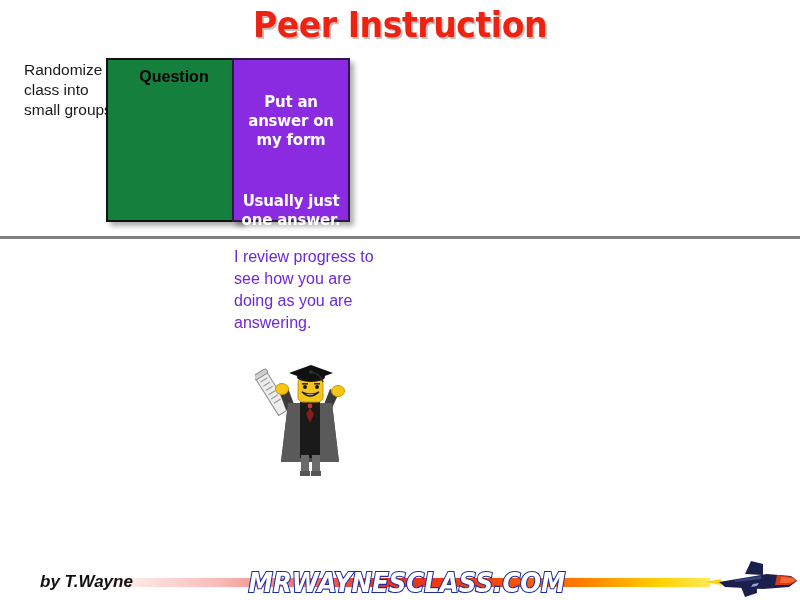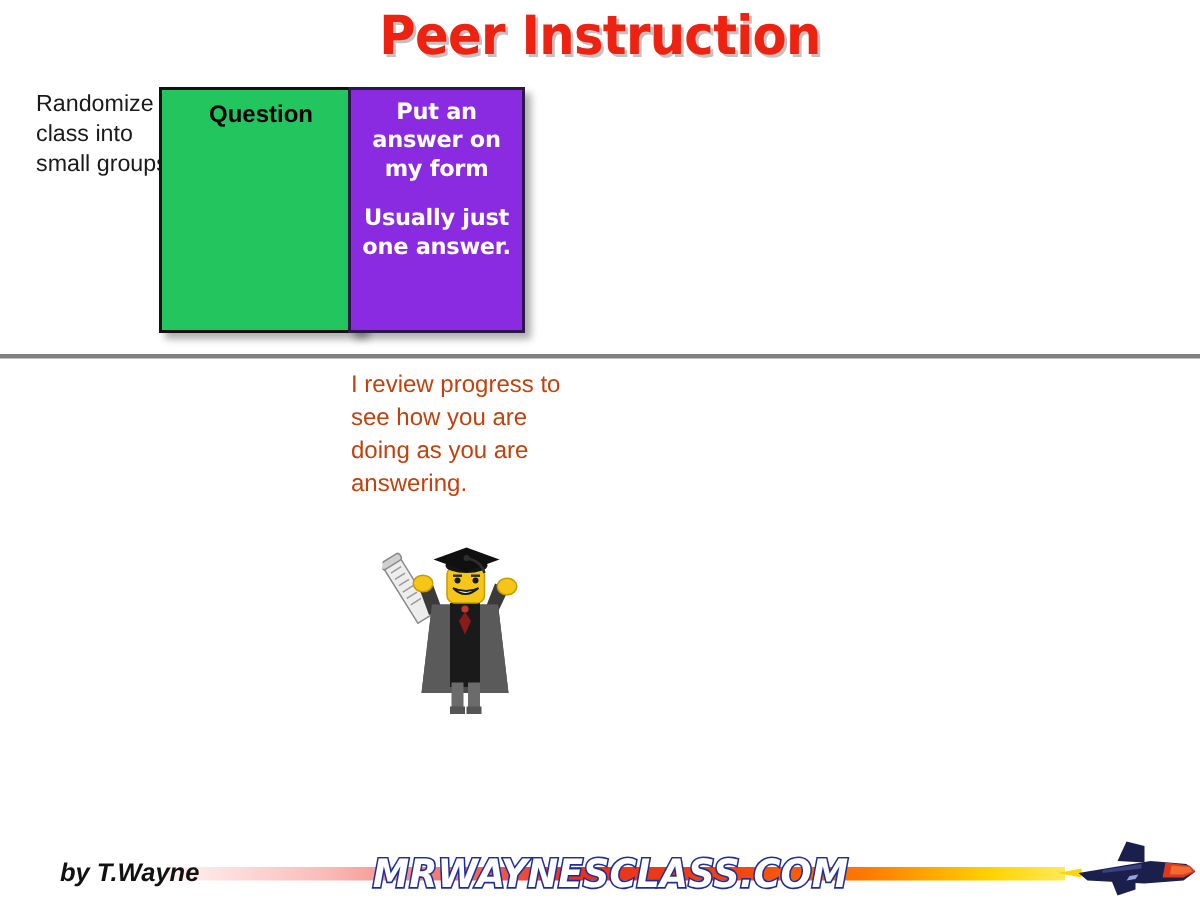--- a/index.html
+++ b/index.html
@@ -38,21 +38,21 @@
     width: 96px;
     font-size: 15.5px;
     line-height: 20px;
     color: #1a1a1a;
   }
 
   .question-box {
     position: absolute;
     left: 106px; top: 58px;
     width: 136px; height: 164px;
-    background: #22c55e;
+    background: #15803d;
     border: 2px solid #111111;
     box-shadow: 4px 4px 5px rgba(0,0,0,0.32);
   }
   .question-box .qlabel {
     display: block;
     margin-top: 8px;
     text-align: center;
     font-size: 16px;
     font-weight: bold;
     color: #000000;
@@ -69,20 +69,21 @@
   }
   .purple-box .ptext {
     display: block;
     text-align: center;
     font-size: 15px;
     font-weight: bold;
     line-height: 19px;
     color: #ffffff;
     font-family: "DejaVu Sans", sans-serif;
     letter-spacing: -0.2px;
+    margin-top: 28px;
   }
   .purple-box .gap { display: block; height: 14px; }
 
   
   .divider {
     position: absolute;
     left: 0; top: 236px;
     width: 800px; height: 3px;
     background: #808080;
   }
@@ -95,21 +96,21 @@
     font-size: 15.5px;
     line-height: 20px;
     color: #1a1a1a;
   }
   .review-note {
     position: absolute;
     left: 234px; top: 246px;
     width: 140px;
     font-size: 16px;
     line-height: 22px;
-    color: #c2410c;
+    color: #6d28d9;
   }
 
   
   .lego {
     position: absolute;
     left: 255px; top: 358px;
     width: 110px; height: 120px;
   }
 
   

